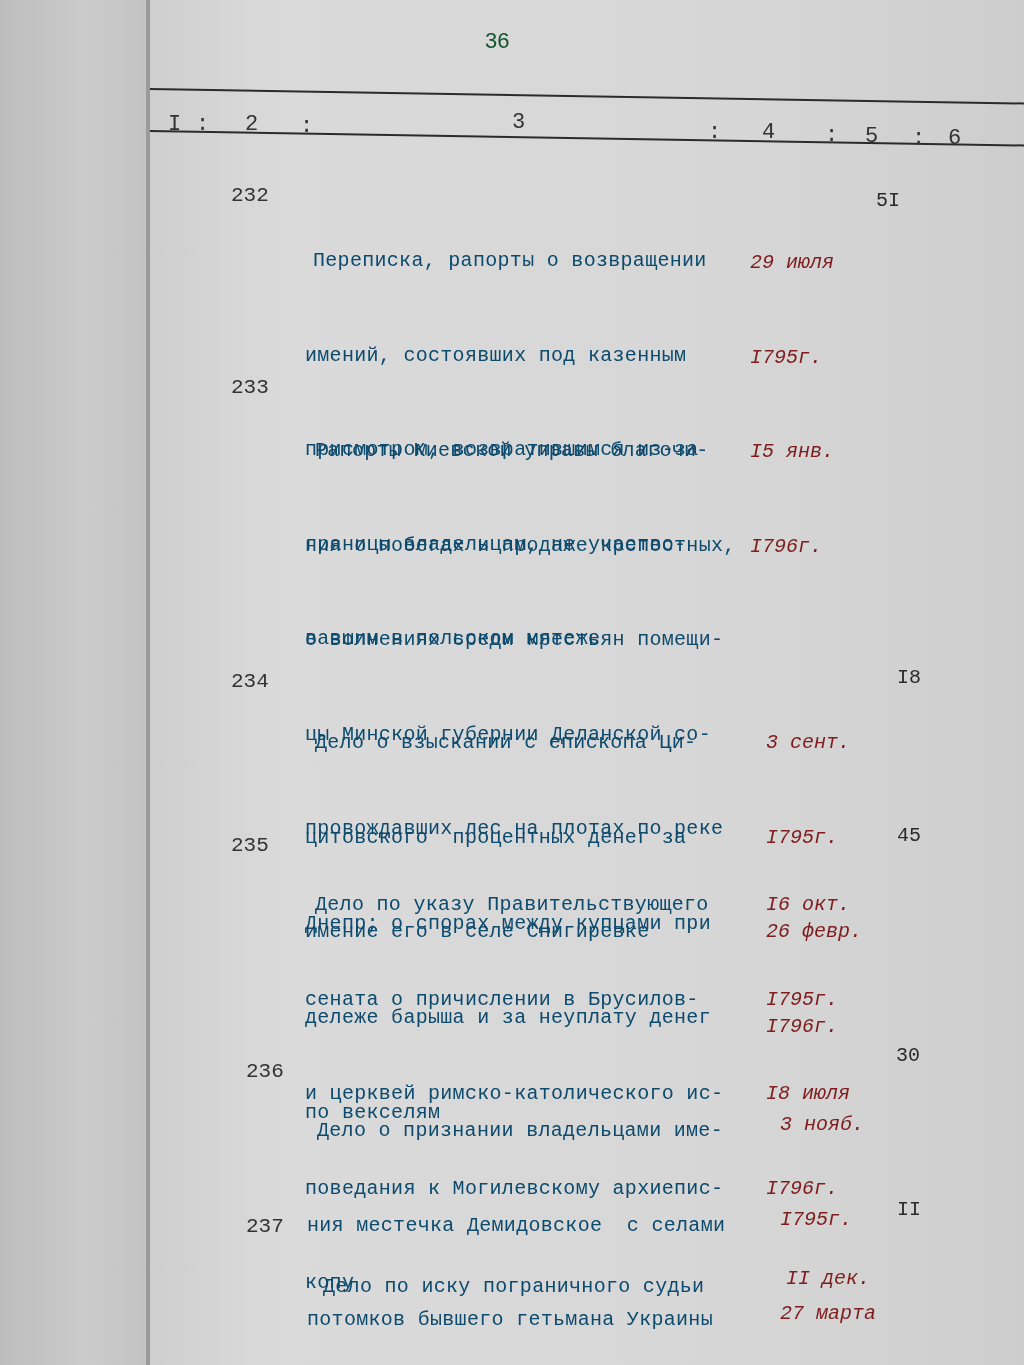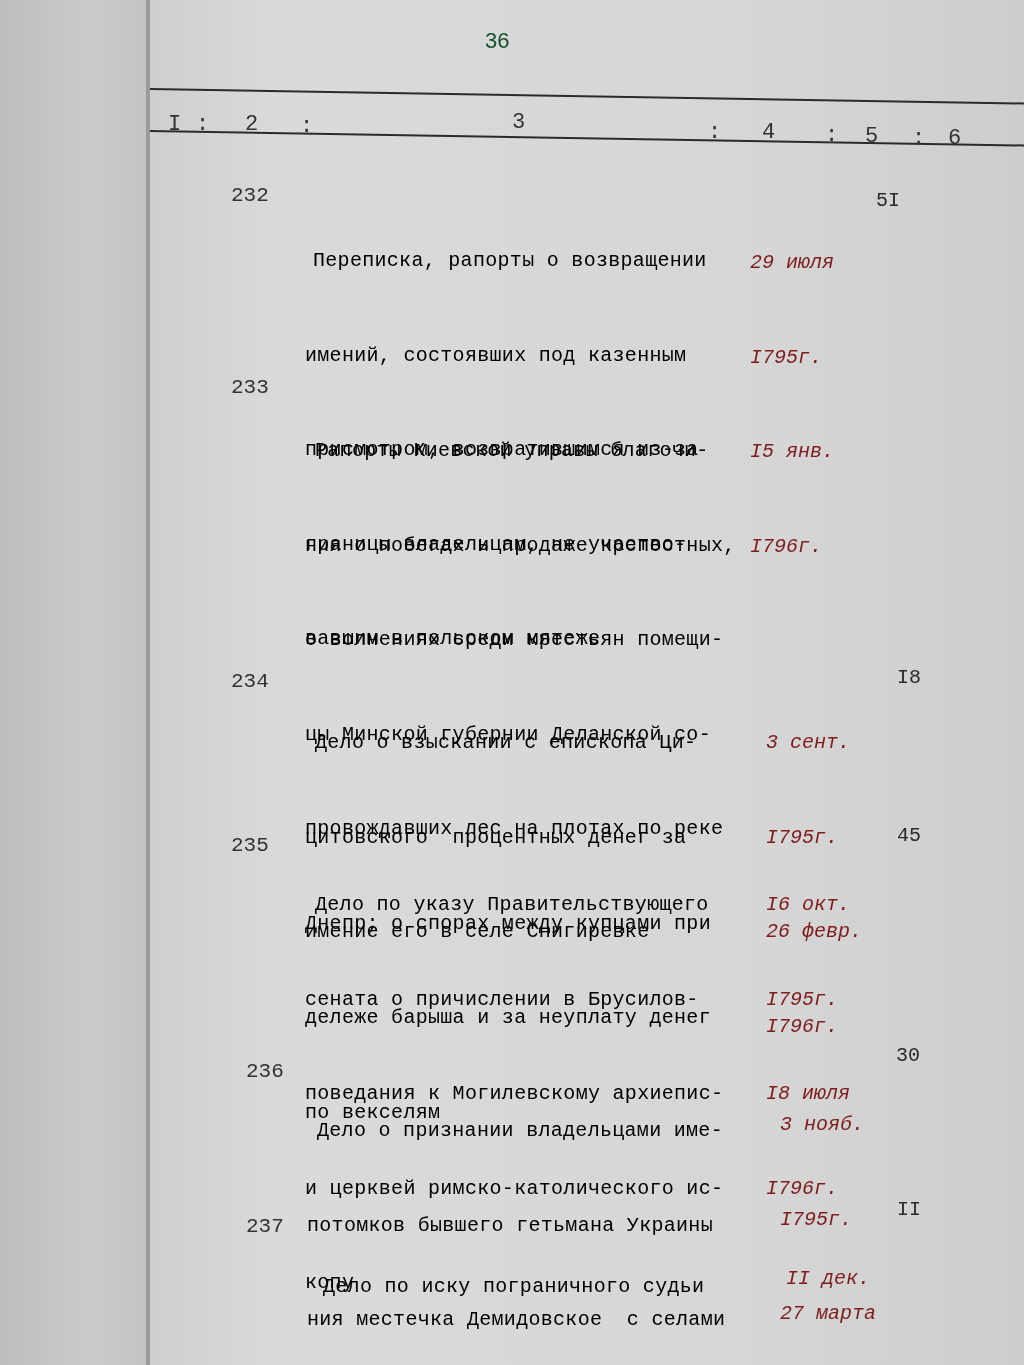--- a/index.html
+++ b/index.html
@@ -29,21 +29,21 @@
   .rule {
     position: absolute; height: 2px; background: #2b2b2b; transform-origin: left center;
   }
   .rule-top { left: 150px; top: 88px; width: 880px; transform: rotate(0.95deg); }
   .rule-bottom { left: 150px; top: 130px; width: 880px; transform: rotate(0.95deg); }
   .colhead { position: absolute; font-size: 22px; color: #333; }
   .entry { position: absolute; left: 0; width: 1024px; }
   .entry-num { position: absolute; font-size: 21px; color: #333; margin-left: 48px; }
   .entry-text {
     position: absolute; font-size: 20px; line-height: 31.5px; white-space: pre;
-    letter-spacing: 0.3px; color: #000000;
+    letter-spacing: 0.3px; color: #0c4a6e;
   }
   .entry-dates {
     position: absolute; font-size: 20px; line-height: 31.5px; white-space: pre; color: #7f1d1d; font-style: italic;
   }
   .entry-sheets { position: absolute; font-size: 20px; color: #2b2b2b; }
 </style>
 </head>
 <body>
 
 <div class="left-page"></div>
@@ -115,39 +115,39 @@
     <div>I796г.</div>
   </div>
   <span class="entry-sheets" style="left:897px;top:666px">I8</span>
 </div>
 
 <div class="entry">
   <span class="entry-num" style="left:183px;top:834px">235</span>
   <div class="entry-text" style="left:305px;top:826px">
     <div style="padding-left:10px">Дело по указу Правительствующего</div>
     <div>сената о причислении в Брусилов-</div>
+    <div>и церквей римско-католического ис-</div>
     <div>поведания к Могилевскому архиепис-</div>
-    <div>и церквей римско-католического ис-</div>
     <div>копу</div>
   </div>
   <div class="entry-dates" style="left:766px;top:826px">
     <div>I6 окт.</div>
     <div>I795г.</div>
     <div>I8 июля</div>
     <div>I796г.</div>
   </div>
   <span class="entry-sheets" style="left:897px;top:824px">45</span>
 </div>
 
 <div class="entry">
   <span class="entry-num" style="left:198px;top:1060px">236</span>
   <div class="entry-text" style="left:307px;top:1052px">
     <div style="padding-left:10px">Дело о признании владельцами име-</div>
+    <div>ния местечка Демидовское  с селами</div>
     <div>потомков бывшего гетьмана Украины</div>
-    <div>ния местечка Демидовское  с селами</div>
     
   </div>
   <div class="entry-dates" style="left:780px;top:1046px">
     <div>3 нояб.</div>
     <div>I795г.</div>
     <div>27 марта</div>
     
   </div>
   <span class="entry-sheets" style="left:896px;top:1044px">30</span>
 </div>

